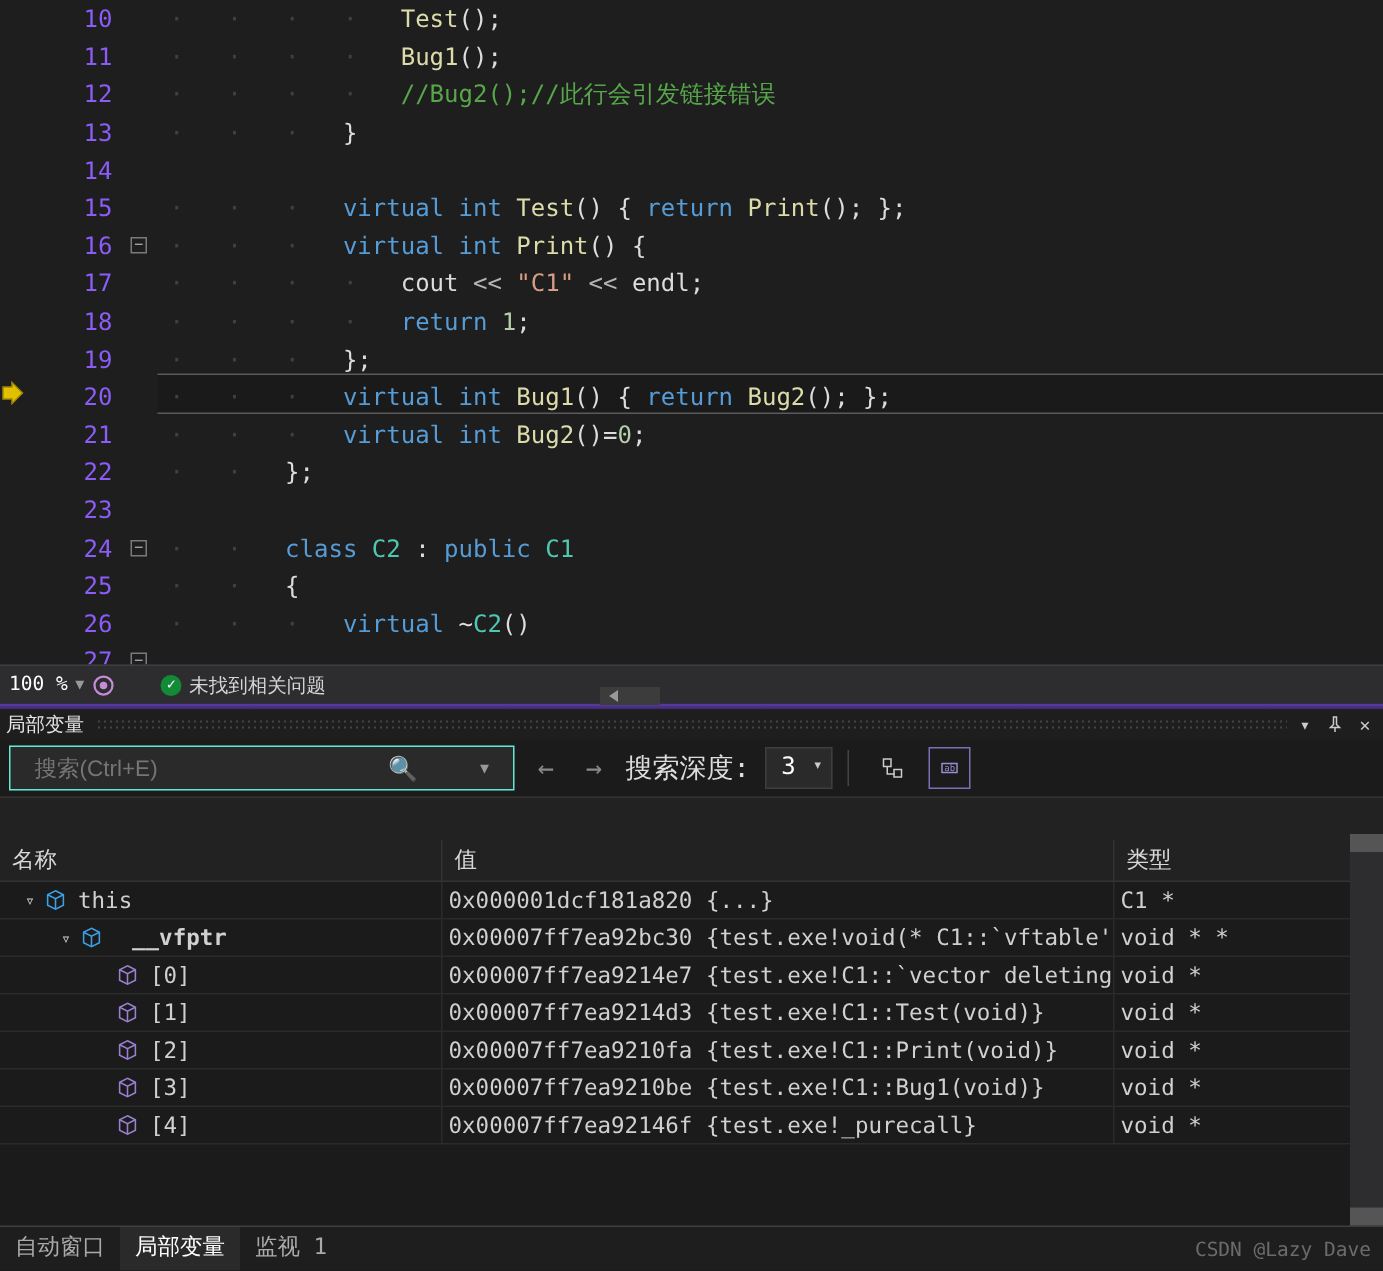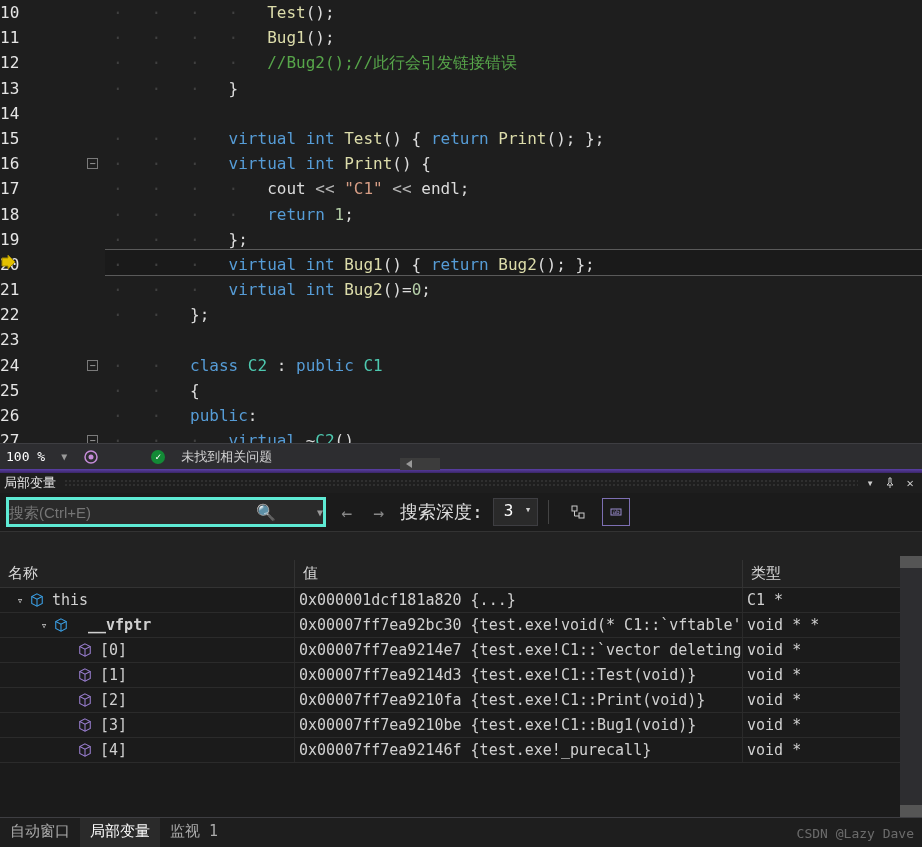--- a/index.html
+++ b/index.html
@@ -1,55 +1,55 @@
 <!DOCTYPE html>
 <html><head>
 <meta charset="utf-8">
 <style>
 * { margin:0; padding:0; box-sizing:border-box; }
 body { background:#1e1e1e; color:#ccc; font-family:Consolas,'Microsoft YaHei',monospace; font-size:16px; width:922px; height:847px; overflow:hidden; display:flex; flex-direction:column; }
 .editor-area{flex:0 0 443px; display:flex; overflow:hidden;}
-.gutter{width:85px; text-align:left; color:#e5e5e5; padding-right:10px; position:relative; user-select:none;}
+.gutter{width:85px; text-align:right; color:#8b5cf6; padding-right:10px; position:relative; user-select:none;}
 .gutter .ln{height:25.2px; line-height:25.2px;}
 .bp-arrow{position:absolute; left:0; width:16px; height:16px; top:254px;}
 .bp-arrow svg{width:16px; height:16px;}
 .fold-col{width:20px; position:relative;}
 .fold-mark{position:absolute; left:2px; width:11px; height:11px; border:1px solid #7a7a7a; color:#aaa; font-size:10px; text-align:center; line-height:9px; cursor:pointer;}
 .code-col{flex:1; position:relative; padding-left:8px;}
 .code-col .line{height:25.2px; line-height:25.2px; white-space:pre;}
 .cur-line-bg{position:absolute; left:0; right:0; top:249px; height:27px; background:#1a1a1a; border-top:1px solid #5a5a5a; border-bottom:1px solid #5a5a5a; z-index:0;}
 .code-col .line span{position:relative; z-index:1;}
 .indent{color:#404040;}
 .kw{color:#569cd6;}
 .fn{color:#dcdcaa;}
 .ty{color:#4ec9b0;}
 .cm{color:#57a64a;}
 .str{color:#d69d85;}
 .num{color:#b5cea8;}
 .op{color:#b4b4b4;}
 .pl{color:#dcdcdc;}
 
-.status-bar{height:26px; background:#2d2d30; border-top:1px solid #3e3e42; display:flex; align-items:center; color:#d4d4d4; font-size:13px; padding:0 6px; gap:16px;}
+.status-bar{height:26px; background:#2d2d30; border-top:1px solid #3e3e42; display:flex; align-items:center; color:#d4d4d4; font-size:13px; padding:0 6px; gap:5px;}
 .status-bar .zoom{color:#fff;}
 .status-bar .drop{font-size:10px; color:#999;}
 .status-bar .dot-ok{width:14px; height:14px; border-radius:50%; background:#138a36; display:inline-flex; align-items:center; justify-content:center; color:#fff; font-size:10px;}
 .status-bar .ai-icon svg{vertical-align:middle;}
 .mini-scroll{position:absolute; bottom:-1px; left:400px; width:40px; height:12px; background:#3c3c3c;}
 .mini-scroll::before{content:"";position:absolute; left:6px; top:2px; width:0; height:0; border-top:4px solid transparent; border-bottom:4px solid transparent; border-right:6px solid #999;}
 
 .panel-sep{height:4px; background:linear-gradient(#5a3fa5,#3b2669);}
 
 .locals-panel{flex:1; display:flex; flex-direction:column; background:#1b1b1b; min-height:0;}
 .panel-titlebar{height:20px; display:flex; align-items:center; color:#e6e6e6; font-size:13px; padding:0 4px; gap:4px; background:#1e1e1e;}
 .panel-titlebar .title-txt{padding-right:4px;}
 .panel-titlebar .dots{flex:1; height:8px; background-image:radial-gradient(circle,#444 0.6px,transparent 0.8px); background-size:4px 4px; background-position:0 0;}
 .panel-titlebar .tb-btn{width:16px; height:16px; display:flex; align-items:center; justify-content:center; color:#ccc; cursor:pointer; font-size:12px;}
 
 .search-row{height:38px; display:flex; align-items:center; gap:10px; padding:4px 6px;}
-.search-box{flex:0 0 320px; height:30px; border:3px solid #5eead4; background:#2a2a2a; display:flex; align-items:center; padding:0 0;gap:37px;}
+.search-box{flex:0 0 320px; height:30px; border:1px solid #5eead4; background:#2a2a2a; display:flex; align-items:center; padding:0 16px;gap:37px;}
 .search-box input{flex:1; background:transparent; border:none; outline:none; color:#ddd; font-size:15px;}
 .search-icon{color:#ccc;}
 .nav-arrow{width:22px; text-align:center; color:#888; font-size:18px; cursor:pointer;}
 .depth-label{color:#ddd; font-size:18px;}
 .depth-sel{border:1px solid #3e3e42; background:#2a2a2a; color:#fff; padding:2px 24px 2px 10px; height:28px; position:relative;}
 .depth-sel::after{content:"▾"; position:absolute; right:6px; top:4px; color:#ccc; font-size:11px;}
 .tbicon{width:28px; height:28px; display:flex; align-items:center; justify-content:center; cursor:pointer;}
 .tbicon.boxed{border:1px solid #7d6fb3;}
 .tbicon svg{width:16px; height:16px;}
 
@@ -131,21 +131,20 @@
       <div class="line"><span class="indent">·   ·   ·   </span><span class="kw">virtual </span><span class="kw">int </span><span class="fn">Print</span><span class="pl">() {</span></div>
       <div class="line"><span class="indent">·   ·   ·   ·   </span><span class="pl">cout </span><span class="op">&lt;&lt; </span><span class="str">"C1"</span><span class="op"> &lt;&lt; </span><span class="pl">endl</span><span class="pl">;</span></div>
       <div class="line"><span class="indent">·   ·   ·   ·   </span><span class="kw">return </span><span class="num">1</span><span class="pl">;</span></div>
       <div class="line"><span class="indent">·   ·   ·   </span><span class="pl">};</span></div>
       <div class="line"><span class="indent">·   ·   ·   </span><span class="kw">virtual </span><span class="kw">int </span><span class="fn">Bug1</span><span class="pl">() { </span><span class="kw">return </span><span class="fn">Bug2</span><span class="pl">(); };</span></div>
       <div class="line"><span class="indent">·   ·   ·   </span><span class="kw">virtual </span><span class="kw">int </span><span class="fn">Bug2</span><span class="pl">()=</span><span class="num">0</span><span class="pl">;</span></div>
       <div class="line"><span class="indent">·   ·   </span><span class="pl">};</span></div>
       <div class="line"><span class="indent"></span></div>
       <div class="line"><span class="indent">·   ·   </span><span class="kw">class </span><span class="ty">C2</span><span class="pl"> : </span><span class="kw">public </span><span class="ty">C1</span></div>
       <div class="line"><span class="indent">·   ·   </span><span class="pl">{</span></div>
-      <div class="line"><span class="indent">·   ·   </span><span class="kw">public</span><span class="pl">:</span></div>
       <div class="line"><span class="indent">·   ·   ·   </span><span class="kw">virtual </span><span class="pl">~</span><span class="ty">C2</span><span class="pl">()</span></div>
     </div>
 </div>
 
 <div class="status-bar" style="position:relative">
   <span class="zoom">100 %</span>
   <span class="drop">▼</span>
   <span class="ai-icon"><svg width="16" height="16" viewBox="0 0 16 16">
         <circle cx="8" cy="8" r="6" fill="none" stroke="#c58bd8" stroke-width="1.5"></circle>
         <circle cx="8" cy="8" r="2.5" fill="#c58bd8"></circle>

